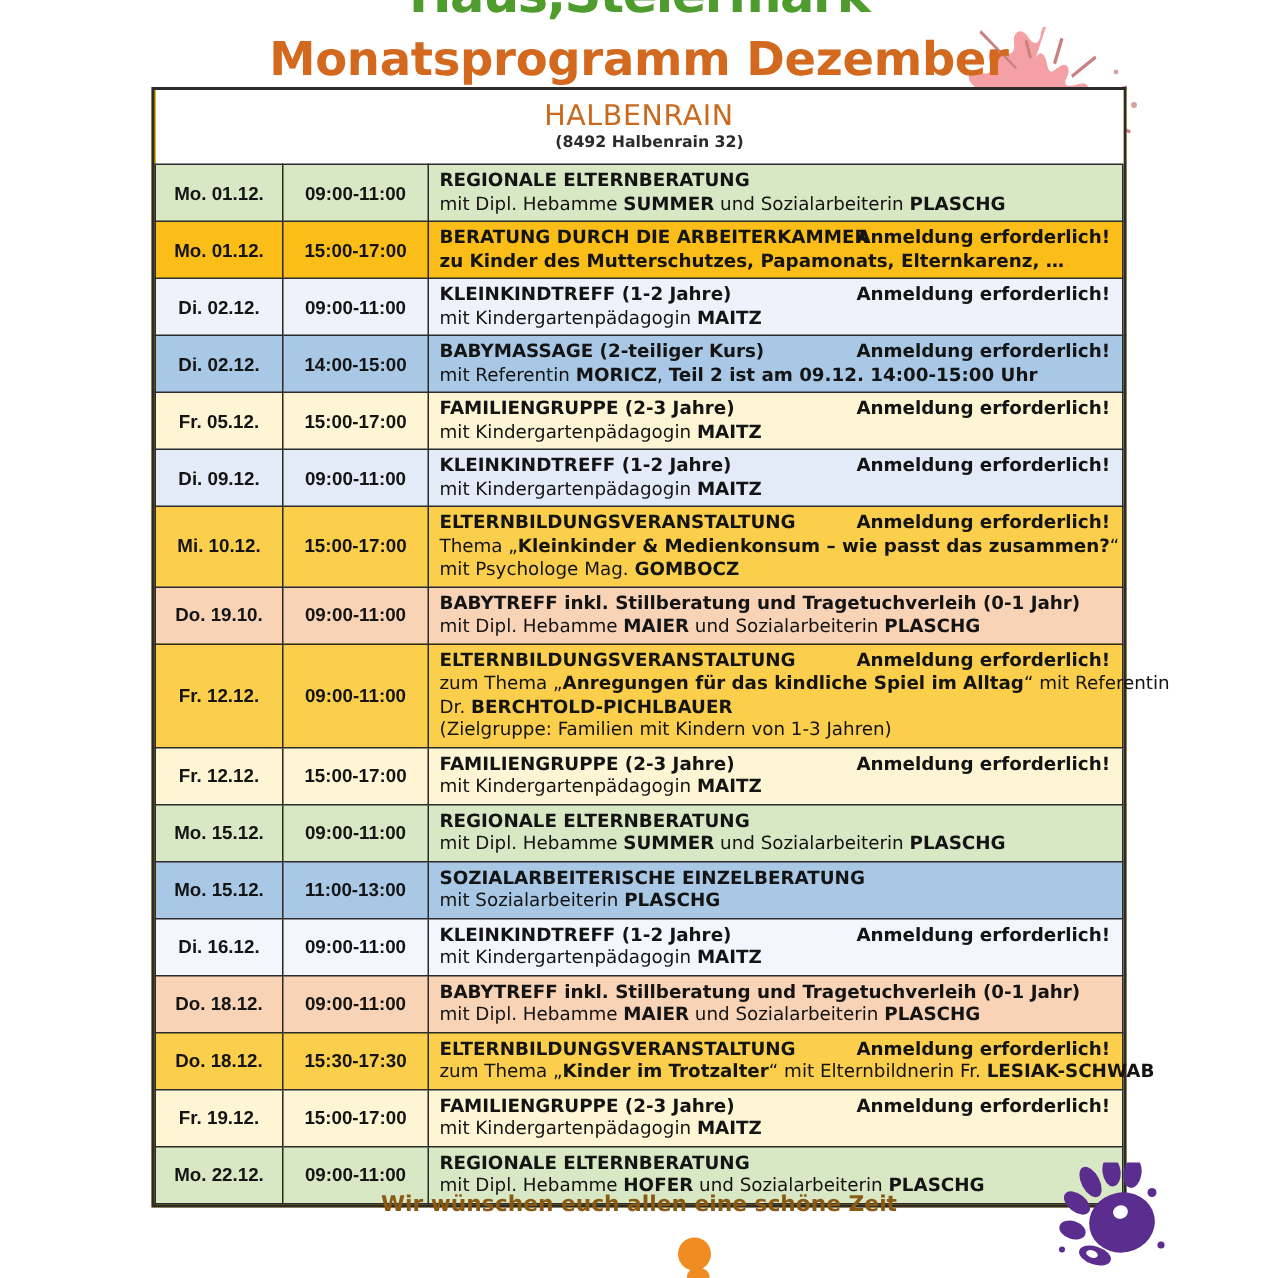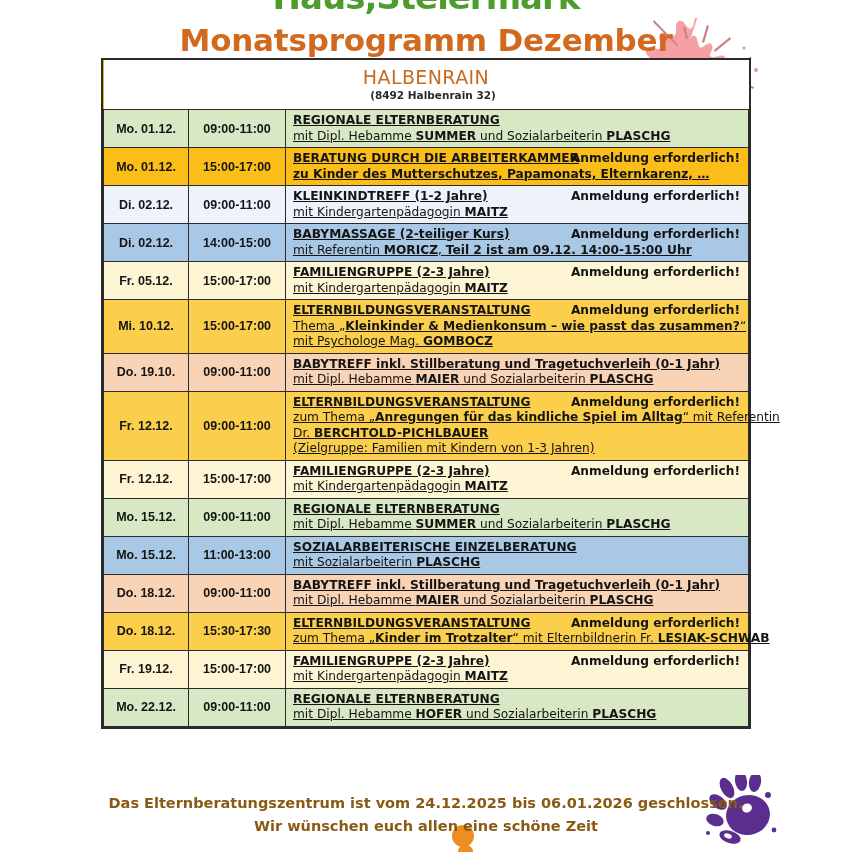--- a/index.html
+++ b/index.html
@@ -84,21 +84,21 @@
     font-family:Liberation Sans, sans-serif;
     font-size:12.5px;font-weight:bold;color:#141414;
     white-space:nowrap;
   }
   .cell-body{
     padding:3px 6px 3px 7px;
     font-family:"DejaVu Sans", sans-serif;
     font-size:12.2px;color:#141414;
     line-height:15.5px;
   }
-  .line{position:relative;white-space:nowrap;text-decoration:underline;}
+  .line{position:relative;white-space:nowrap;}
   .line .ttl{font-weight:bold;}
   .line .note{
     position:absolute;right:2px;top:0;
     font-weight:bold;white-space:nowrap;
   }
   .b{font-weight:bold;text-align:center;}
 
   
   #footer{
     position:absolute;left:0;top:792px;width:852px;
@@ -179,20 +179,28 @@
             </td>
           </tr>
           <tr style="background: rgb(253, 245, 212);">
             <td class="cell-date">Fr. 05.12.</td>
             <td class="cell-time">15:00-17:00</td>
             <td class="cell-body">
               <div class="line"><span class="ttl">FAMILIENGRUPPE (2-3 Jahre)</span><span class="note">Anmeldung erforderlich!</span></div>
               <div class="line"><span>mit Kindergartenpädagogin <span class="b">MAITZ</span></span></div>
             </td>
           </tr>
+          <tr style="background: rgb(227, 234, 248);">
+            <td class="cell-date">Di. 09.12.</td>
+            <td class="cell-time">09:00-11:00</td>
+            <td class="cell-body">
+              <div class="line"><span class="ttl">KLEINKINDTREFF (1-2 Jahre)</span><span class="note">Anmeldung erforderlich!</span></div>
+              <div class="line"><span>mit Kindergartenpädagogin <span class="b">MAITZ</span></span></div>
+            </td>
+          </tr>
           <tr style="background: rgb(251, 207, 75);">
             <td class="cell-date">Mi. 10.12.</td>
             <td class="cell-time">15:00-17:00</td>
             <td class="cell-body">
               <div class="line"><span class="ttl">ELTERNBILDUNGSVERANSTALTUNG</span><span class="note">Anmeldung erforderlich!</span></div>
               <div class="line"><span>Thema „<span class="b">Kleinkinder &amp; Medienkonsum – wie passt das zusammen?</span>“</span></div>
               <div class="line"><span>mit Psychologe Mag. <span class="b">GOMBOCZ</span></span></div>
             </td>
           </tr>
           <tr style="background: rgb(248, 211, 182);">
@@ -228,20 +236,28 @@
               <div class="line"><span class="ttl">REGIONALE ELTERNBERATUNG</span></div>
               <div class="line"><span>mit Dipl. Hebamme <span class="b">SUMMER</span> und Sozialarbeiterin <span class="b">PLASCHG</span></span></div>
             </td>
           </tr>
           <tr style="background: rgb(168, 200, 230);">
             <td class="cell-date">Mo. 15.12.</td>
             <td class="cell-time">11:00-13:00</td>
             <td class="cell-body">
               <div class="line"><span class="ttl">SOZIALARBEITERISCHE EINZELBERATUNG</span></div>
               <div class="line"><span>mit Sozialarbeiterin <span class="b">PLASCHG</span></span></div>
+            </td>
+          </tr>
+          <tr style="background: rgb(243, 246, 253);">
+            <td class="cell-date">Di. 16.12.</td>
+            <td class="cell-time">09:00-11:00</td>
+            <td class="cell-body">
+              <div class="line"><span class="ttl">KLEINKINDTREFF (1-2 Jahre)</span><span class="note">Anmeldung erforderlich!</span></div>
+              <div class="line"><span>mit Kindergartenpädagogin <span class="b">MAITZ</span></span></div>
             </td>
           </tr>
           <tr style="background: rgb(248, 211, 182);">
             <td class="cell-date">Do. 18.12.</td>
             <td class="cell-time">09:00-11:00</td>
             <td class="cell-body">
               <div class="line"><span class="ttl">BABYTREFF inkl. Stillberatung und Tragetuchverleih (0-1 Jahr)</span></div>
               <div class="line"><span>mit Dipl. Hebamme <span class="b">MAIER</span> und Sozialarbeiterin <span class="b">PLASCHG</span></span></div>
             </td>
           </tr>
@@ -287,17 +303,16 @@
       <circle cx="8" cy="58" r="2"></circle>
     </g>
     <ellipse fill="#ffffff" cx="47" cy="33" rx="5" ry="4.5" transform="rotate(-20 47 33)"></ellipse>
     <ellipse fill="#ffffff" cx="28" cy="61" rx="4" ry="2.4" transform="rotate(18 28 61)"></ellipse>
   </svg>
 
   <div class="deco" id="blob1"></div>
   <div class="deco" id="blob2"></div>
 
   <div id="footer">
-    <div>Das Elternberatungszentrum ist vom 24.12.2025 bis 06.01.2026 geschlossen.</div>
     <div>Wir wünschen euch allen eine schöne Zeit</div>
   </div>
 
 </div>
 
 </body></html>

